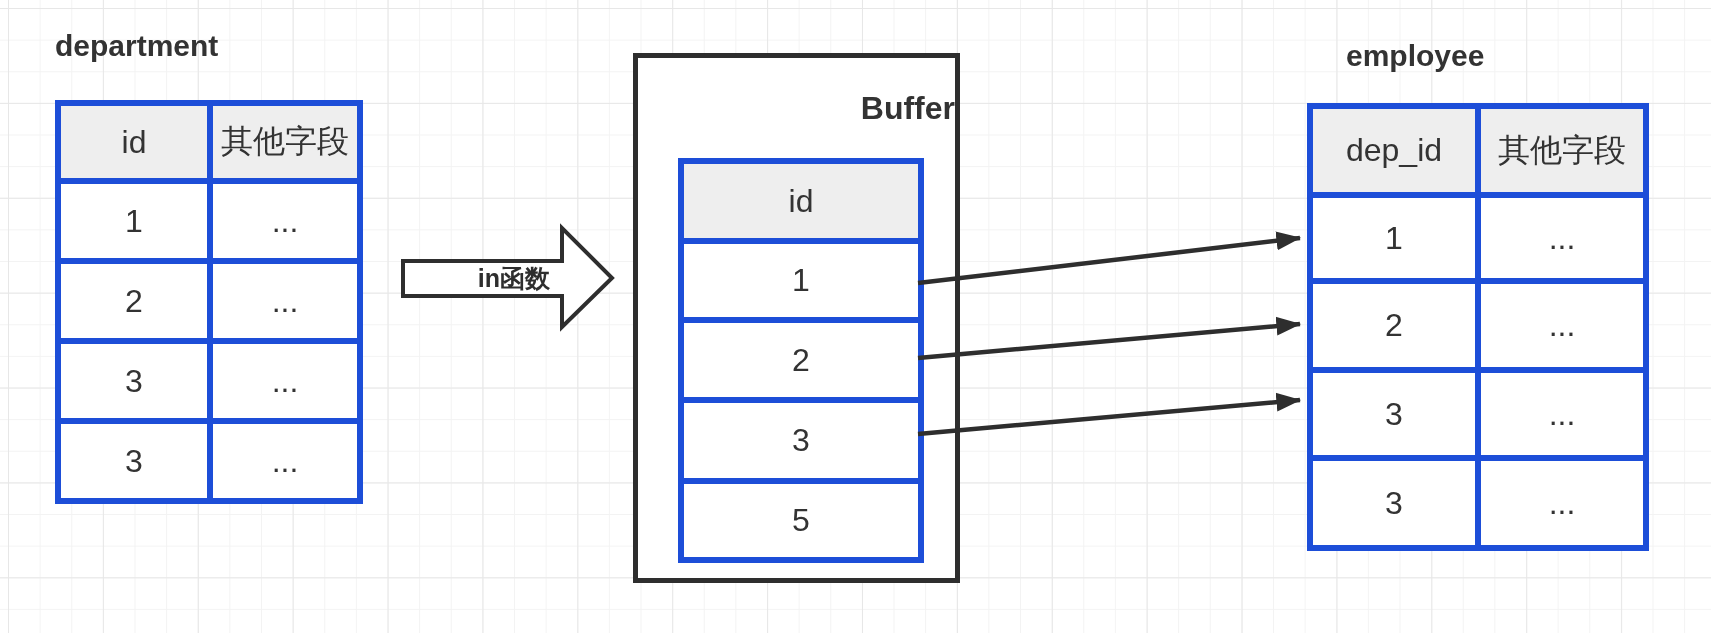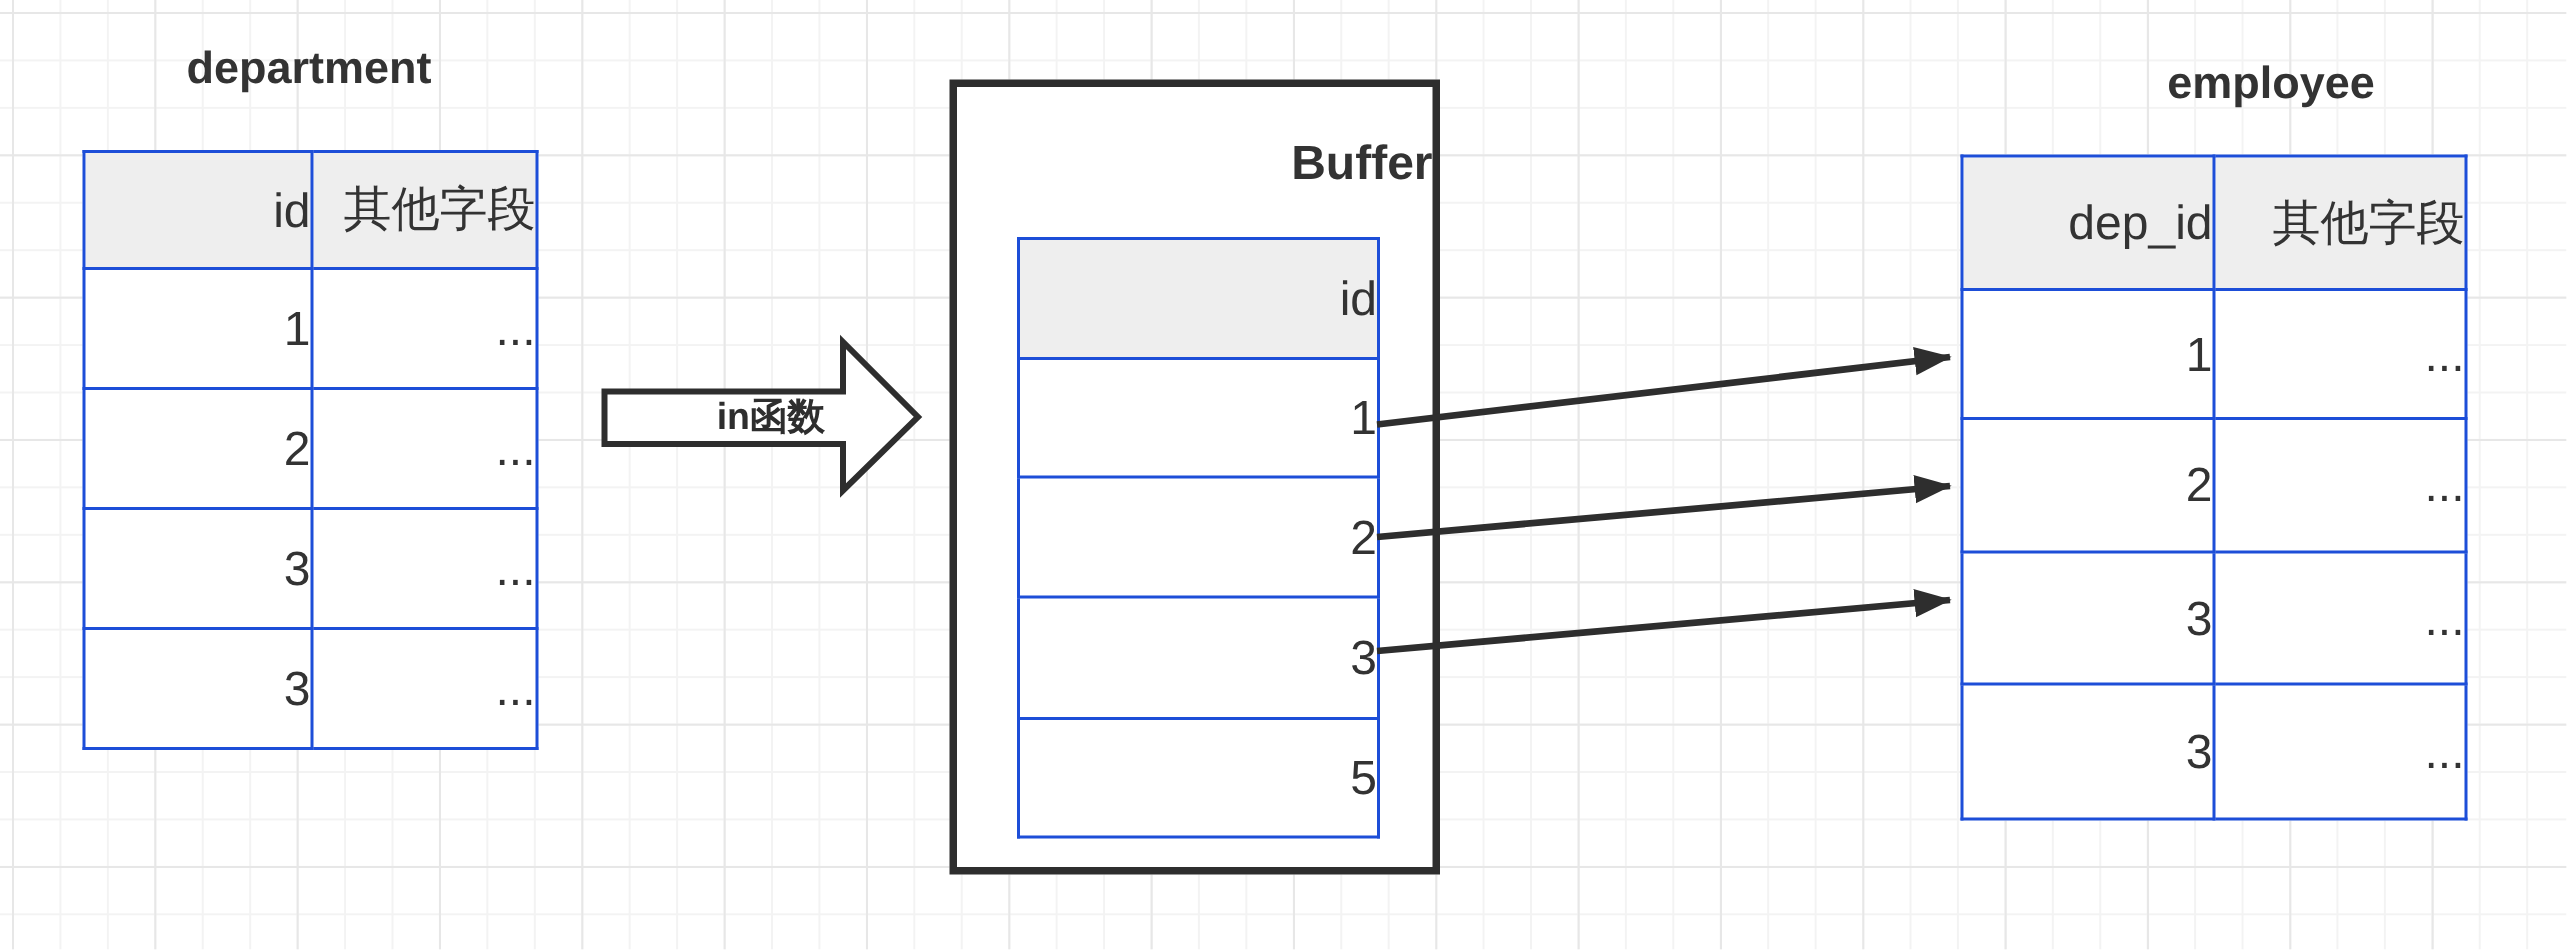--- a/index.html
+++ b/index.html
@@ -21,34 +21,33 @@
       linear-gradient(to right,  #f3f3f3 1px, transparent 1px);
     background-size: 94.9px 94.9px, 94.9px 94.9px, 31.63px 31.63px, 31.63px 31.63px;
     background-position: 8px 8px;
   }
   .abs { position: absolute; }
 
   .diagram-title {
     font-weight: bold;
     font-size: 30px;
     color: #333333;
-    text-align: center;
     line-height: 36px;
   }
 
   table.dtable {
     border-collapse: collapse;
     table-layout: fixed;
     background: #ffffff;
     font-size: 32px;
     color: #333333;
   }
   table.dtable th, table.dtable td {
-    border: 2px solid #1d4ed8;
-    text-align: right;
+    border: 6px solid #1d4ed8;
+    text-align: center;
     vertical-align: middle;
     font-weight: normal;
     overflow: hidden;
   }
   table.dtable th { background: #eeeeee; }
 
   .buffer-box {
     border: 5px solid #2e2e2e;
     background: #ffffff;
   }

